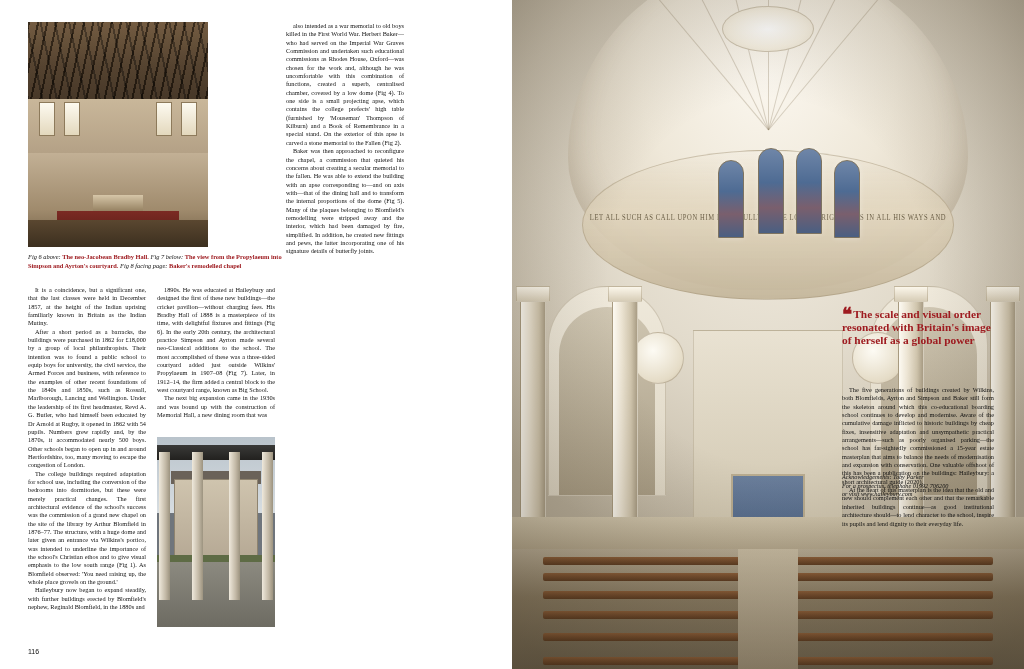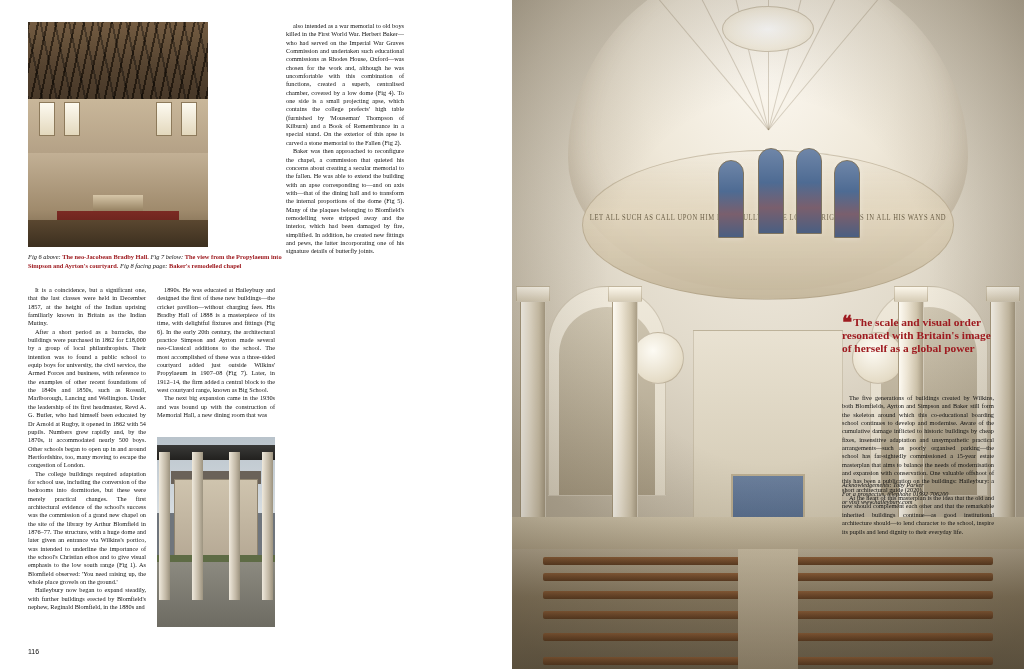--- a/index.html
+++ b/index.html
@@ -360,21 +360,21 @@
     position:absolute; left:0; bottom:118px; width:100%; height:34px;
     background: linear-gradient(180deg,#cfc4ab,#b3a68c);
   }
   .ch-vign {
     position:absolute; inset:0;
     background: radial-gradient(ellipse 78% 68% at 50% 42%, rgba(0,0,0,0) 40%, rgba(40,30,15,0.30) 100%);
   }
 
   
   #right-text-wrap {
-    position:absolute; left:0; top:8px; width:512px; height:528px;
+    position:absolute; left:0; top:0; width:512px; height:528px;
     pointer-events:none;
   }
 </style>
 </head>
 <body>
 
 <div id="page">
 
   <div id="left-page">
 

